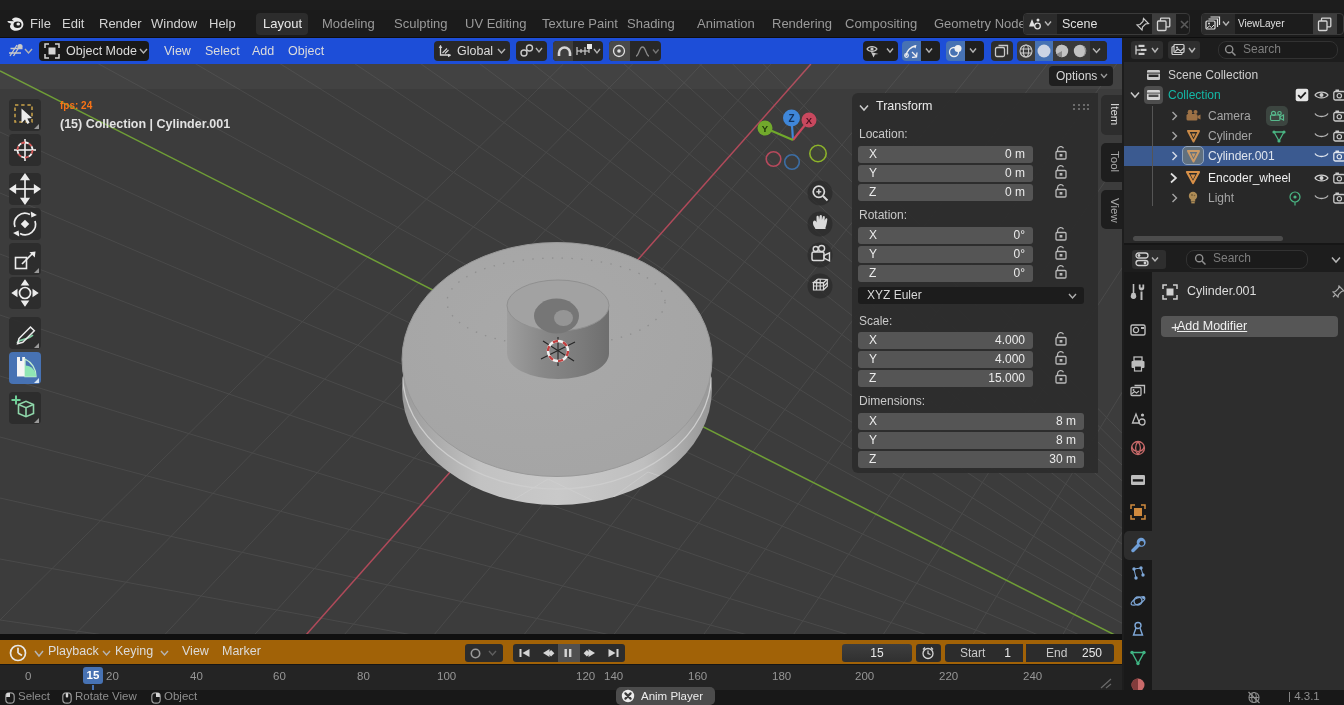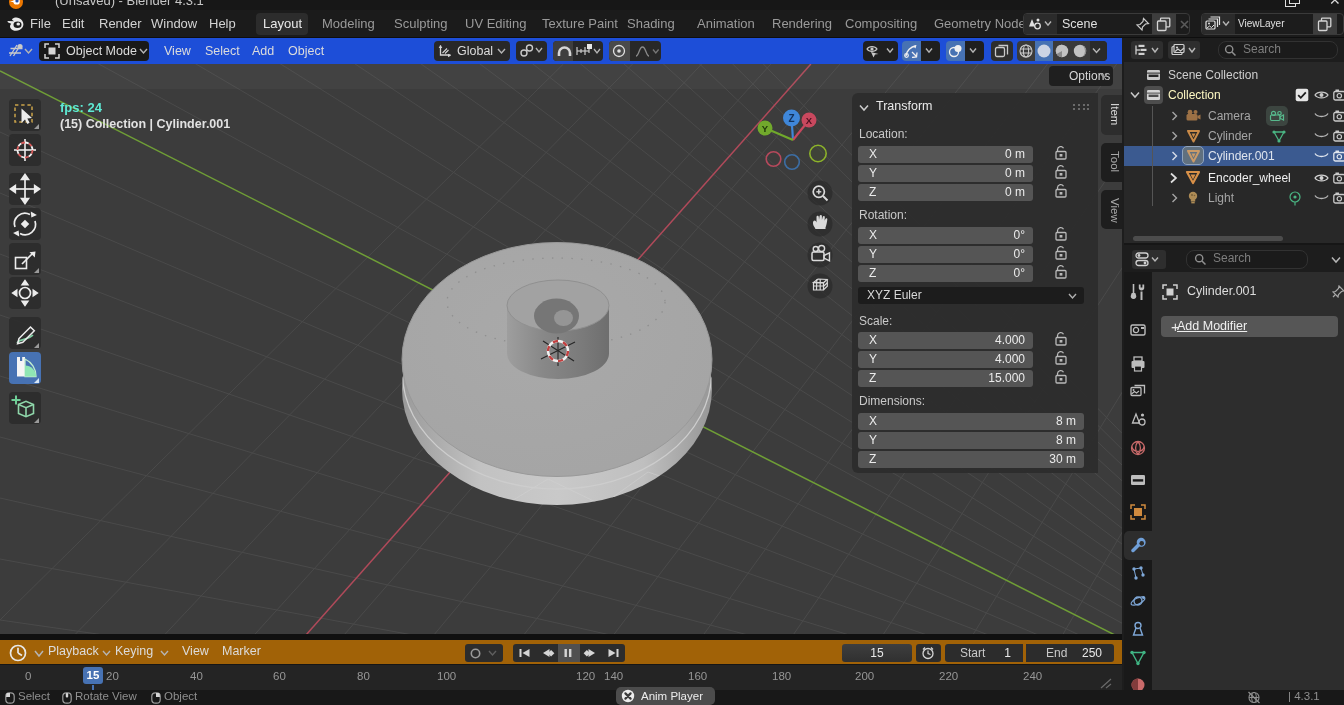--- a/index.html
+++ b/index.html
@@ -37,32 +37,20 @@
   #timeline{left:0;top:640px;width:1122px;height:50px;background:#a16207;}
   #tlruler{position:absolute;left:0;top:24px;width:1122px;height:26px;background:#242424;border-top:1px solid #161616;box-sizing:border-box;}
   .tick{position:absolute;top:5px;color:#969696;font-size:11.5px;}
   
   #statusbar{left:0;top:690px;width:1344px;height:15px;background:#181818;color:#8f8f8f;font-size:11.5px;}
 </style>
 </head>
 <body>
 <div id="app">
 
-  <div class="abs" id="titlebar">
-    <svg class="abs" style="left:9px;top:-5px;" width="14" height="14" viewBox="0 0 14 14">
-      <circle cx="7" cy="7" r="7" fill="#ea7600"></circle>
-      <circle cx="7.6" cy="6.4" r="3.2" fill="#ffffff"></circle>
-      <circle cx="8" cy="6" r="1.6" fill="#2a50a2"></circle>
-      <path d="M1 6.5 L6 5.2 L6 7.5 Z" fill="#fff"></path>
-    </svg>
-    <div class="abs txt" style="left:55px;top:-7px;color:#c6c6c6;font-size:13px;">(Unsaved) - Blender 4.3.1</div>
-    <div class="abs" style="left:1285px;top:-4px;width:9px;height:9px;border:1.5px solid #ddd;background:#171717;"></div>
-    <div class="abs" style="left:1289px;top:-7px;width:9px;height:9px;border:1.5px solid #ddd;background:#171717;"></div>
-    <div class="abs txt" style="left:1329px;top:-8px;color:#ddd;font-size:14px;">✕</div>
-  </div>
 
   <div class="abs" id="topbar">
     <svg class="abs" style="left:7px;top:6px;" width="17" height="15" viewBox="0 0 34 30">
       <path d="M14 10.5 L2 10 C0.5 10 0.5 12.5 2.5 13 L8.5 15.5 C4 19.5 6 26 12 28.5 C19 31.5 28 28.5 31.5 22 C35 15 31 7.5 24.5 4.5 C19 2 14 3.5 11 5.5 C9.5 6.5 10 8.5 12 8.8 Z" fill="#e9e9e9"></path>
       <ellipse cx="21" cy="17.5" rx="8" ry="6.5" fill="#1b1b1b"></ellipse>
       <ellipse cx="22.5" cy="16" rx="3.6" ry="3" fill="#e9e9e9"></ellipse>
     </svg>
     <div class="abs menu txt" style="left:30px;">File</div>
     <div class="abs menu txt" style="left:62px;">Edit</div>
     <div class="abs menu txt" style="left:99px;">Render</div>
@@ -339,26 +327,26 @@
           <text x="765" y="67.5" font-size="9.5" font-weight="bold" fill="#20380a" text-anchor="middle" font-family="Liberation Sans">Y</text>
           <circle cx="773.5" cy="95" r="7.3" fill="rgba(60,60,60,0.35)" stroke="#b5495c" stroke-width="1.6"></circle>
           <circle cx="792" cy="98" r="7.3" fill="rgba(60,60,60,0.35)" stroke="#3c6ea5" stroke-width="1.6"></circle>
           <circle cx="818" cy="89.5" r="8.2" fill="rgba(70,80,50,0.35)" stroke="#8db32a" stroke-width="1.6"></circle>
         </g>
 </svg>
 
     <div class="abs" style="left:0;top:0;width:1122px;height:25px;background:rgba(170,170,170,.06);"></div>
 
     <div class="abs" style="left:1049px;top:2px;width:64px;height:20px;background:#1f1f1f;border-radius:4px;color:#d6d6d6;font-size:12px;line-height:20px;">
-      <span style="margin-left:20px;">Options</span>
+      <span style="margin-left:7px;">Options</span>
       <svg style="position:absolute;right:5px;top:7px;" width="8" height="6">
           <path d="M1 1 l3 3.5 l3 -3.5" fill="none" stroke="#9a9a9a" stroke-width="1.3"></path>
         </svg></div>
 
-    <div class="abs txt" style="left:60px;top:36px;color:#5eead4;font-size:13px;font-weight:700;">fps: 24</div>
+    <div class="abs txt" style="left:60px;top:36px;color:#f97316;font-size:10px;font-weight:700;">fps: 24</div>
     <div class="abs txt" style="left:60px;top:53px;color:#e2e2e2;font-size:12.5px;font-weight:700;">(15) Collection | Cylinder.001</div>
 
     <svg class="abs" style="left:9px;top:35px;" width="32" height="390" viewBox="0 0 32 390">
       <g>
         <rect x="0" y="0" width="32" height="32" rx="4" fill="#2b2b2bdd"></rect>
         <rect x="0" y="35" width="32" height="32" rx="4" fill="#2b2b2bdd"></rect>
         <rect x="0" y="74" width="32" height="32" rx="4" fill="#2b2b2bdd"></rect>
         <rect x="0" y="109" width="32" height="32" rx="4" fill="#2b2b2bdd"></rect>
         <rect x="0" y="144" width="32" height="32" rx="4" fill="#2b2b2bdd"></rect>
         <rect x="0" y="178" width="32" height="32" rx="4" fill="#2b2b2bdd"></rect>
@@ -677,21 +665,21 @@
     <div class="orow" style="top:47px;">
       <svg class="abs" style="left:6px;top:6px;" width="10" height="8" viewBox="0 0 10 8">
           <path d="M1 1.5 l4 4.5 l4 -4.5" fill="none" stroke="#c9c9c9" stroke-width="1.5"></path>
         </svg>
       <div class="abs" style="left:20px;top:1px;width:19px;height:18px;background:#4d4d4d;border-radius:4px;"></div>
       <svg class="abs" style="left:22px;top:3px;" width="15" height="14" viewBox="0 0 15 14">
         <rect x="1" y="2" width="13" height="10" rx="1.3" fill="#d5d5d5"></rect>
         <rect x="1" y="4.6" width="13" height="1" fill="#4d4d4d"></rect>
         <rect x="2.6" y="6.6" width="9.8" height="2.4" fill="#4d4d4d"></rect>
       </svg>
-      <span class="abs txt" style="left:44px;color:#fef9c3;">Collection</span>
+      <span class="abs txt" style="left:44px;color:#14b8a6;">Collection</span>
       <svg class="abs" style="left:171px;top:3px;" width="14" height="14" viewBox="0 0 14 14">
         <rect x="0.7" y="0.7" width="12.6" height="12.6" rx="2" fill="#e6e6e6"></rect>
         <path d="M3.2 7.2 l2.6 2.6 l5 -5.4" fill="none" stroke="#1d1d1d" stroke-width="1.8"></path>
       </svg>
       <svg class="abs" style="left:190px;top:4px;" width="15" height="12" viewBox="0 0 15 12">
         <path d="M1 6 C3.5 2.2 11.5 2.2 14 6 C11.5 9.8 3.5 9.8 1 6 Z" fill="none" stroke="#c9c9c9" stroke-width="1.3"></path>
         <circle cx="7.5" cy="6" r="2" fill="#c9c9c9"></circle>
       </svg>
       <svg class="abs" style="left:209px;top:4px;" width="14" height="12" viewBox="0 0 14 12">
         <rect x="0.8" y="2.5" width="11" height="8.5" rx="1.4" fill="none" stroke="#c9c9c9" stroke-width="1.3"></rect>

